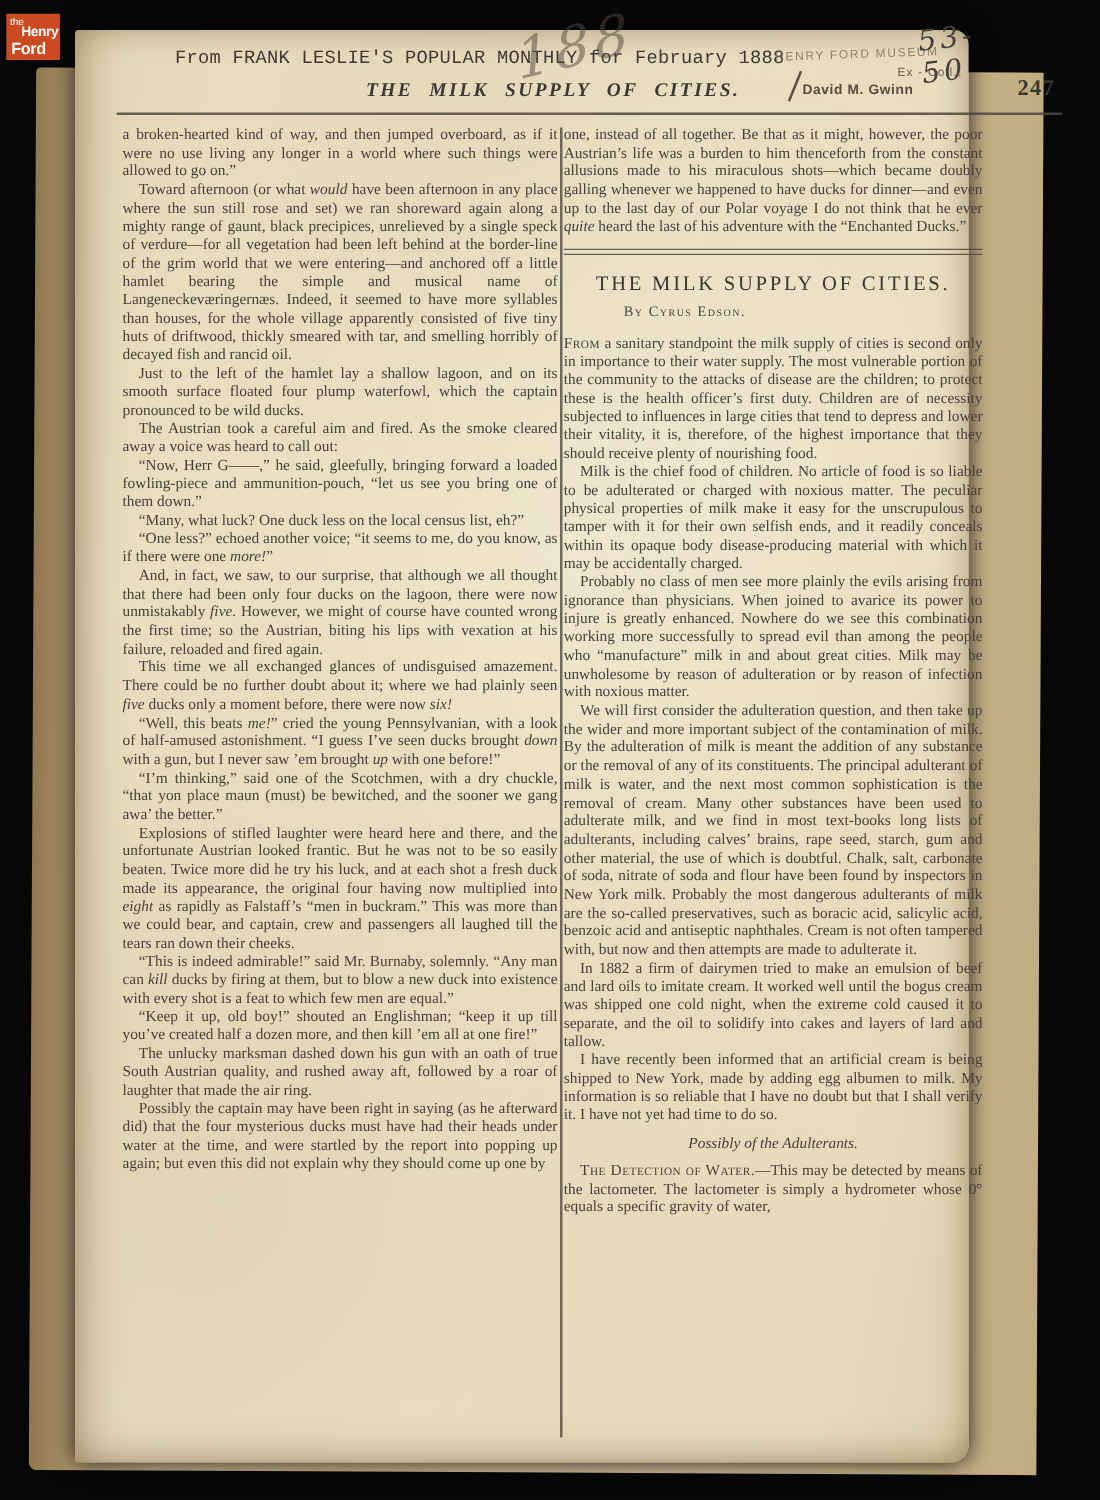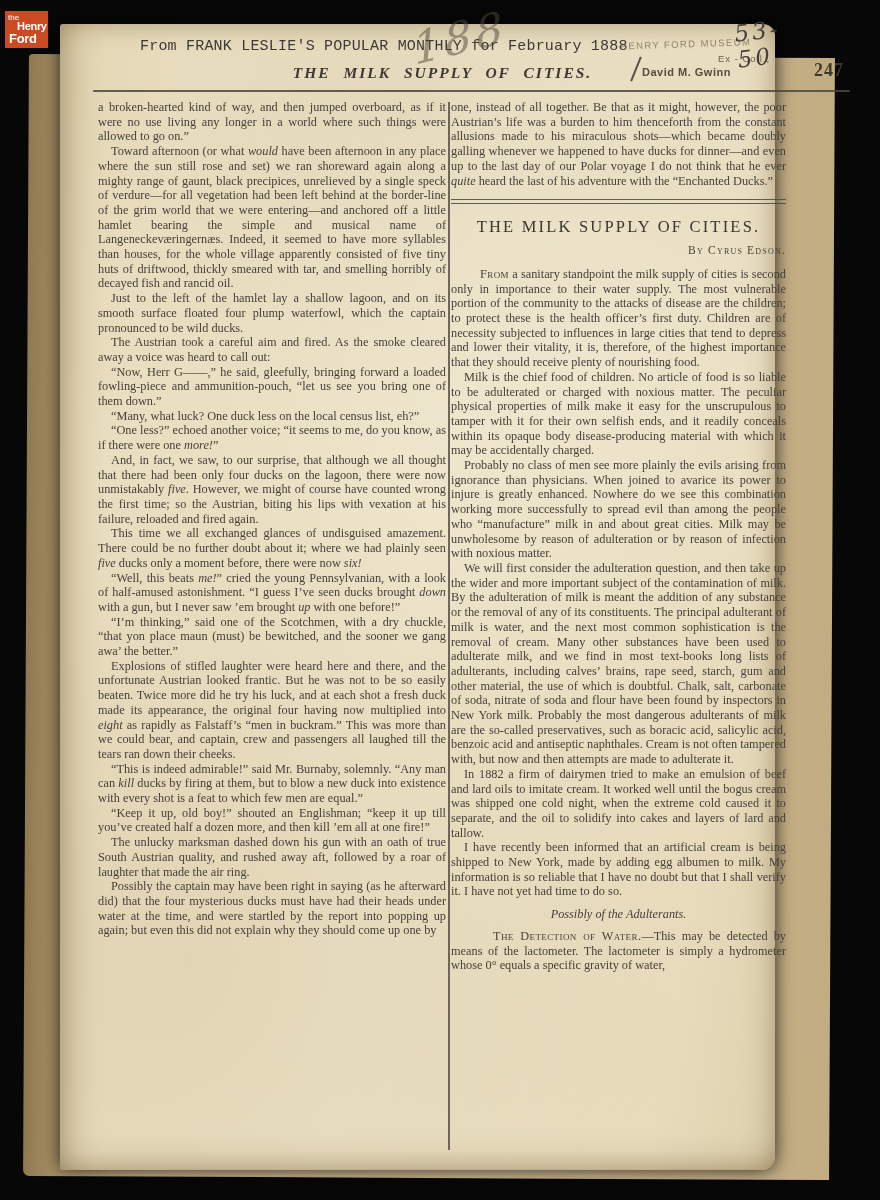--- a/index.html
+++ b/index.html
@@ -96,33 +96,33 @@
   .col-left{left:26px;width:348px;margin-left:12px;}
   .col-right{left:391px;width:335px;}
   .col-divider{
     position:absolute;left:388px;top:78px;width:1.5px;height:1048px;
     background:rgba(70,63,53,.75);
   }
   .para{text-indent:13px;}
   .col .para.no-indent, .col [data-repeat] .para:first-child{text-indent:0;}
   .col-left [data-repeat] .para:first-child{text-indent:0;}
   i{font-style:italic;}
-  .sc{font-variant:small-caps;letter-spacing:.4px;padding-left:29px;}
+  .sc{font-variant:small-caps;letter-spacing:.4px;}
   
   .dbl-rule{
     margin:11px 0 13px 0;height:5px;
     border-top:1.5px solid #4c463e;border-bottom:1px solid #4c463e;
     opacity:.85;
   }
   .article-heading{
     text-align:center;font-weight:normal;font-size:16.5px;letter-spacing:2.2px;
     color:var(--ink-dark,#3c372f);margin:4px 0 6px 0;text-indent:0;line-height:20px;
   }
   .byline{
-    text-align:right;font-variant:small-caps;font-size:11.5px;letter-spacing:1.2px;
+    text-align:left;font-variant:small-caps;font-size:11.5px;letter-spacing:1.2px;
     margin:0 0 9px 0;text-indent:0;color:#4a443b;padding-left:48px;
   }
   .subhead{
     text-align:center;font-style:italic;font-size:12.3px;margin:8px 0 7px 0;text-indent:0;
     color:#44"3e36;color:#443e36;
   }
   /* ---------- Henry Ford logo ---------- */
   .logo{
     position:absolute;left:5px;top:11px;width:43px;height:37px;
     background:var(--logo-orange,#cc4a22);

